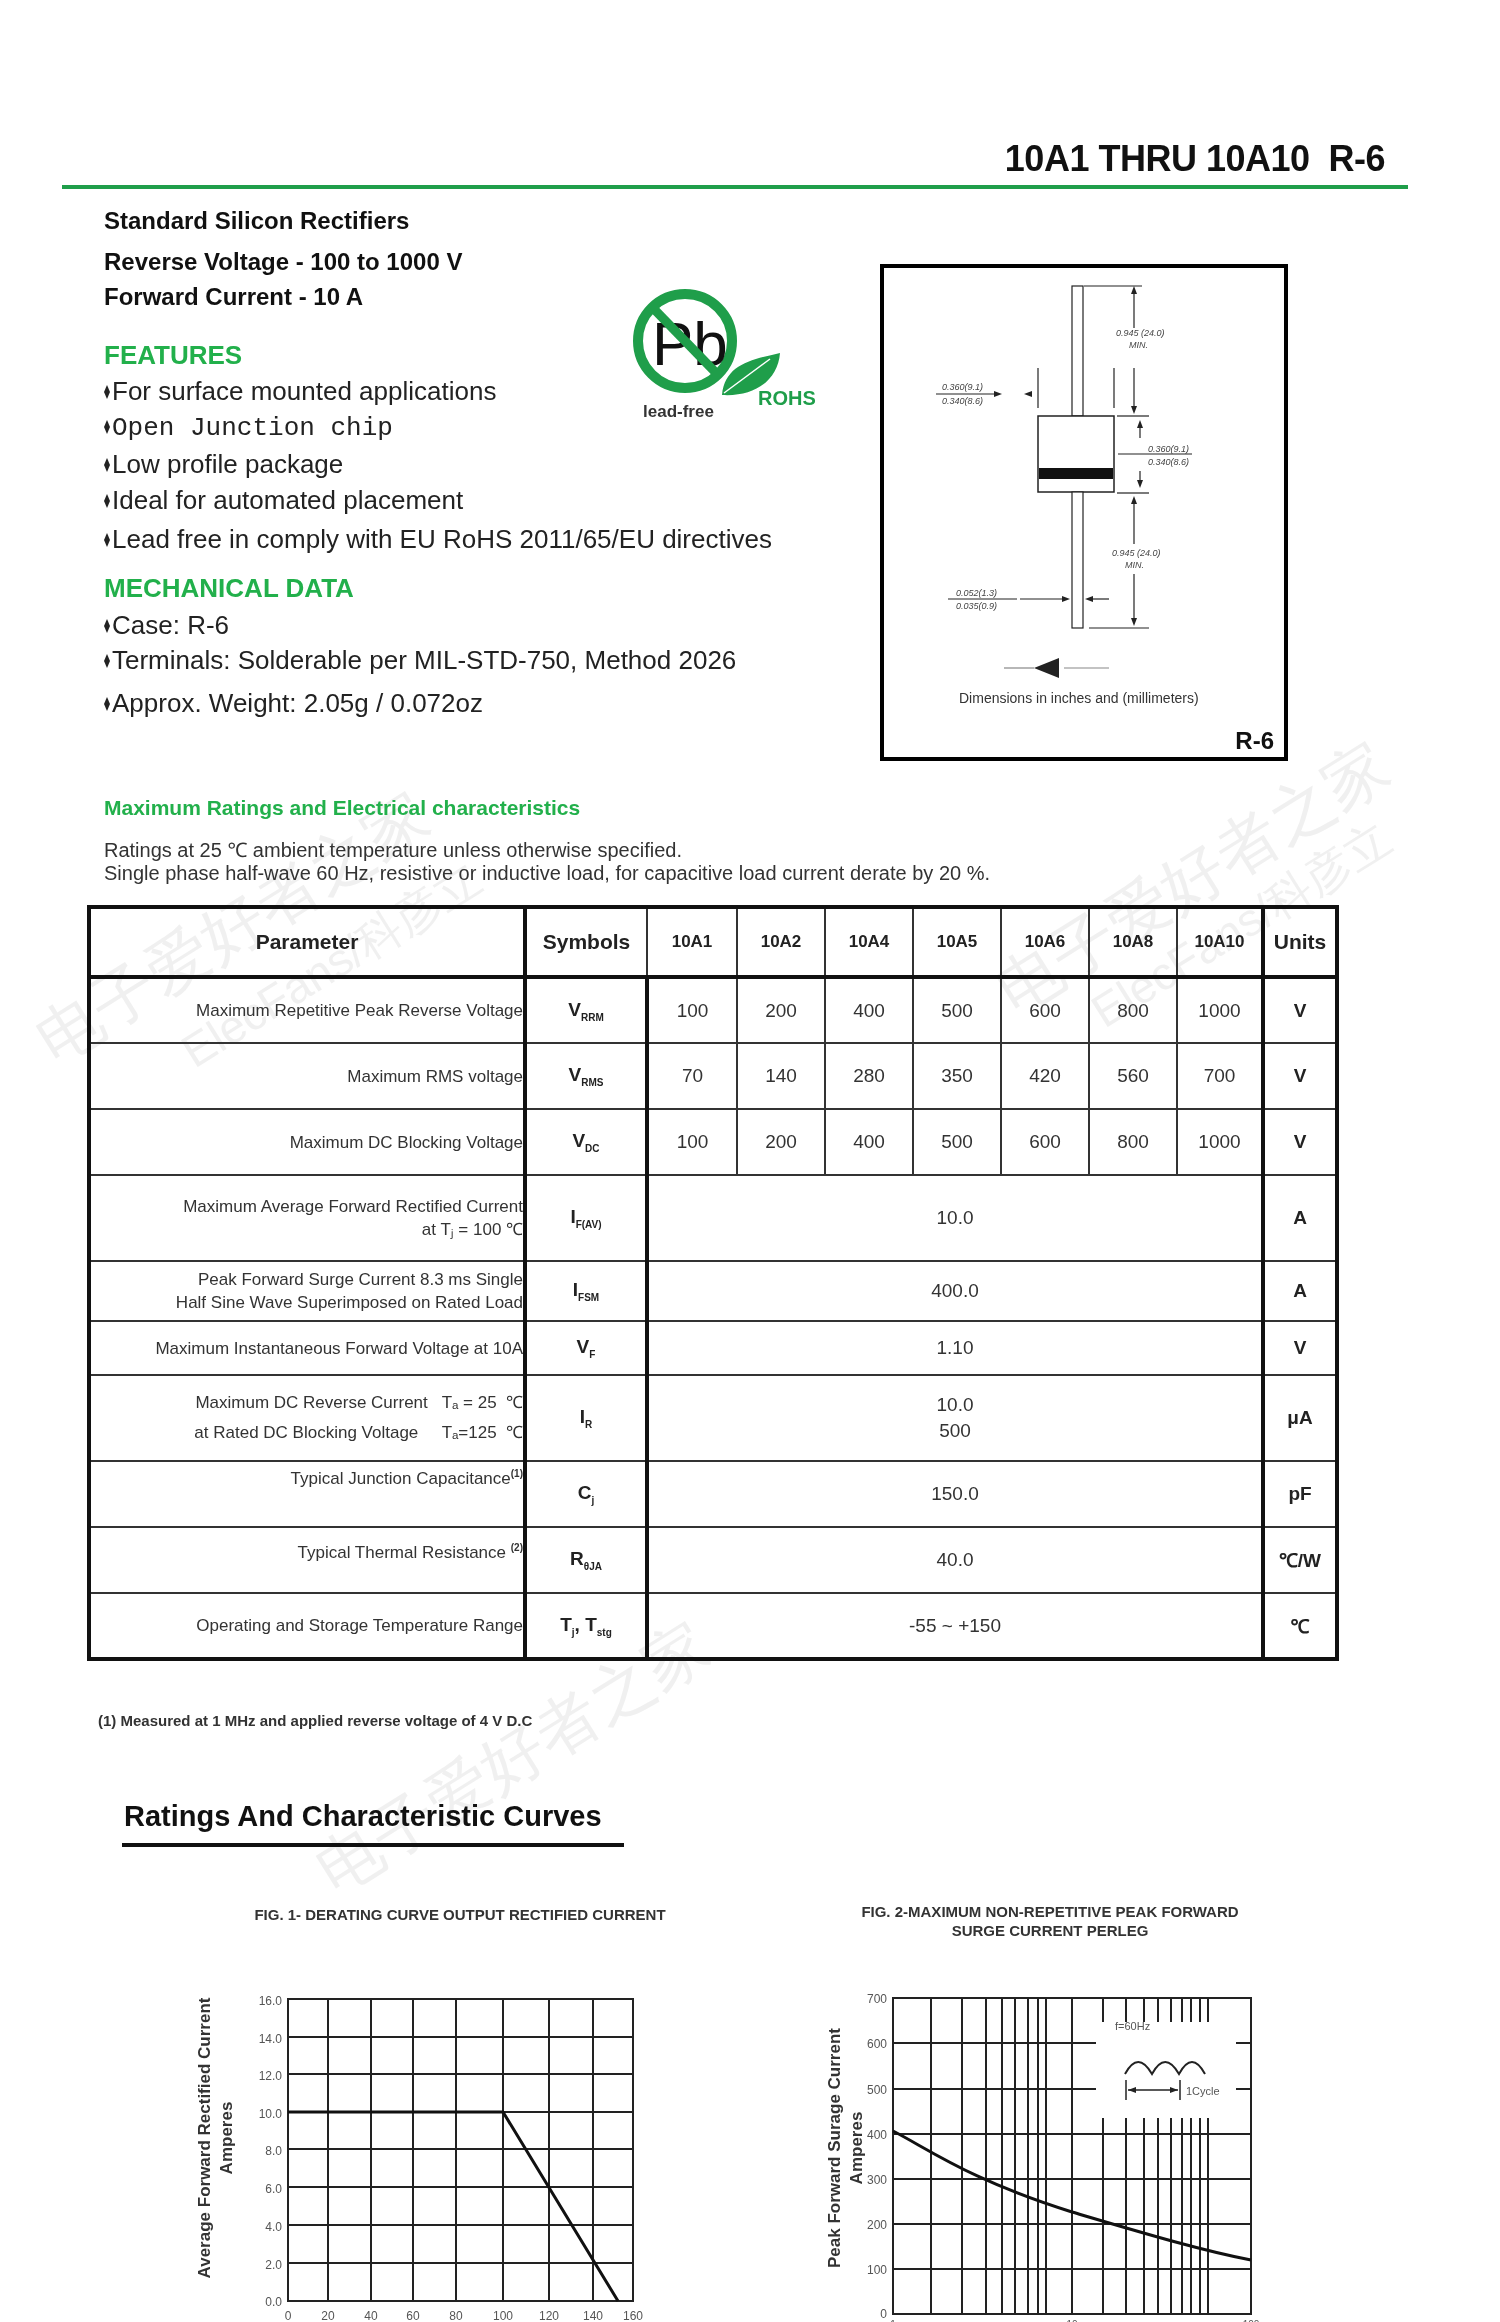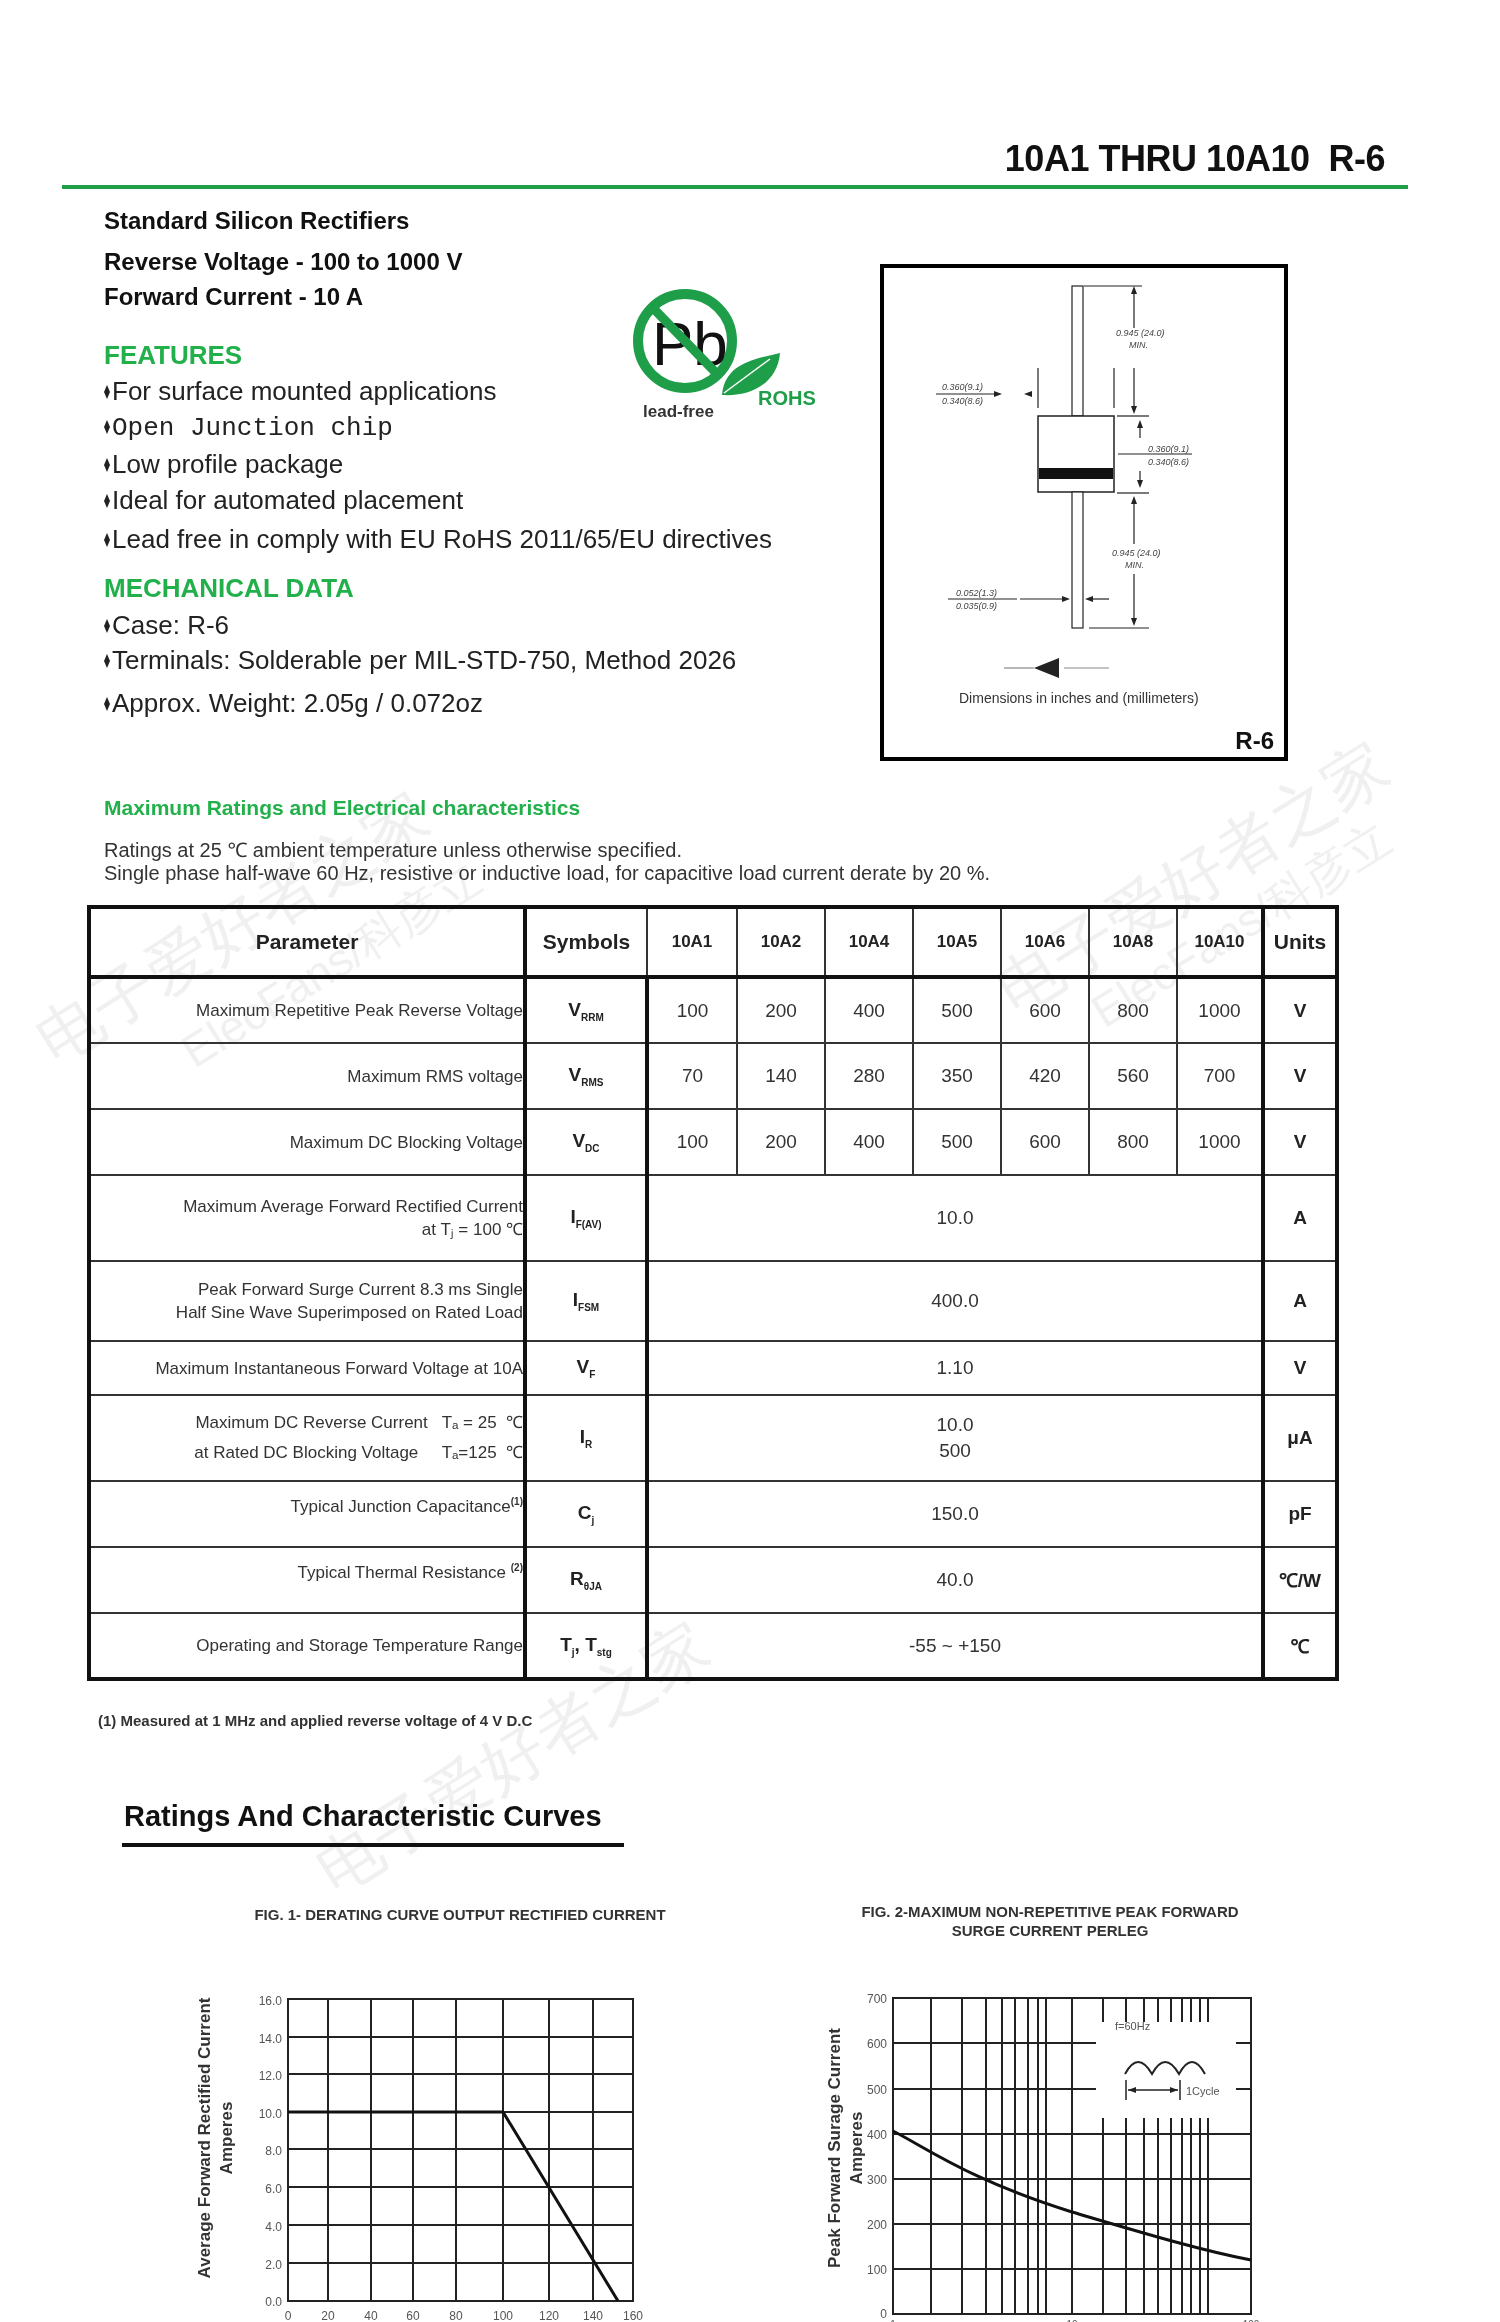--- a/index.html
+++ b/index.html
@@ -205,21 +205,21 @@
   <tr style="height:86px;">
     <td class="p">
           <div>Maximum Average Forward Rectified Current</div>
           <div>at Tⱼ = 100  ℃</div>
         </td>
     <td class="s"><span>I</span><sub>F(AV)</sub></td>
     <td colspan="7">10.0</td>
     <td class="u">A</td>
   </tr>
 
-  <tr style="height:80px;">
+  <tr style="height:60px;">
     <td class="p">
           <div>Peak Forward Surge Current 8.3 ms Single</div>
           <div>Half Sine Wave Superimposed on Rated Load</div>
         </td>
     <td class="s"><span>I</span><sub>FSM</sub></td>
     <td colspan="7">400.0</td>
     <td class="u">A</td>
   </tr>
 
   <tr style="height:54px;">
@@ -236,21 +236,21 @@
         </td>
     <td class="s"><span>I</span><sub>R</sub></td>
     <td colspan="7" style="line-height:26px;">
           <div>10.0</div>
           <div>500</div>
         </td>
     <td class="u">μA</td>
   </tr>
 
   <tr style="height:66px;">
-    <td class="p" style="vertical-align:top; padding-top:8px;"><span>Typical Junction Capacitance</span><sup style="font-size:10px; font-weight:bold;">(1)</sup></td>
+    <td class="p" style="vertical-align:top; "><span>Typical Junction Capacitance</span><sup style="font-size:10px; font-weight:bold;">(1)</sup></td>
     <td class="s"><span>C</span><sub>j</sub></td>
     <td colspan="7">150.0</td>
     <td class="u">pF</td>
   </tr>
 
   <tr style="height:66px;">
     <td class="p" style="vertical-align:top; padding-top:8px;"><span>Typical Thermal Resistance</span> <sup style="font-size:10px; font-weight:bold;">(2)</sup></td>
     <td class="s"><span>R</span><sub>θJA</sub></td>
     <td colspan="7">40.0</td>
     <td class="u">℃/W</td>

